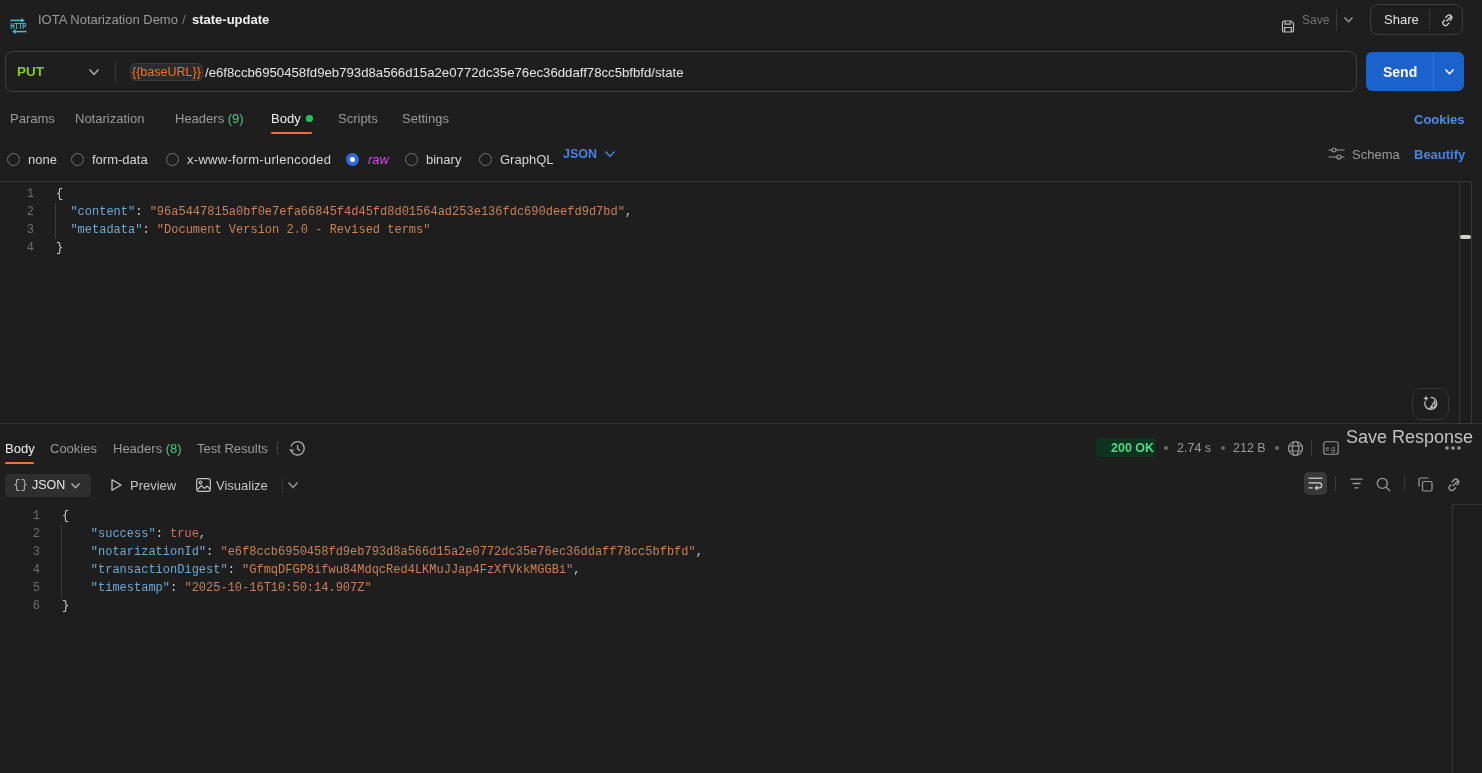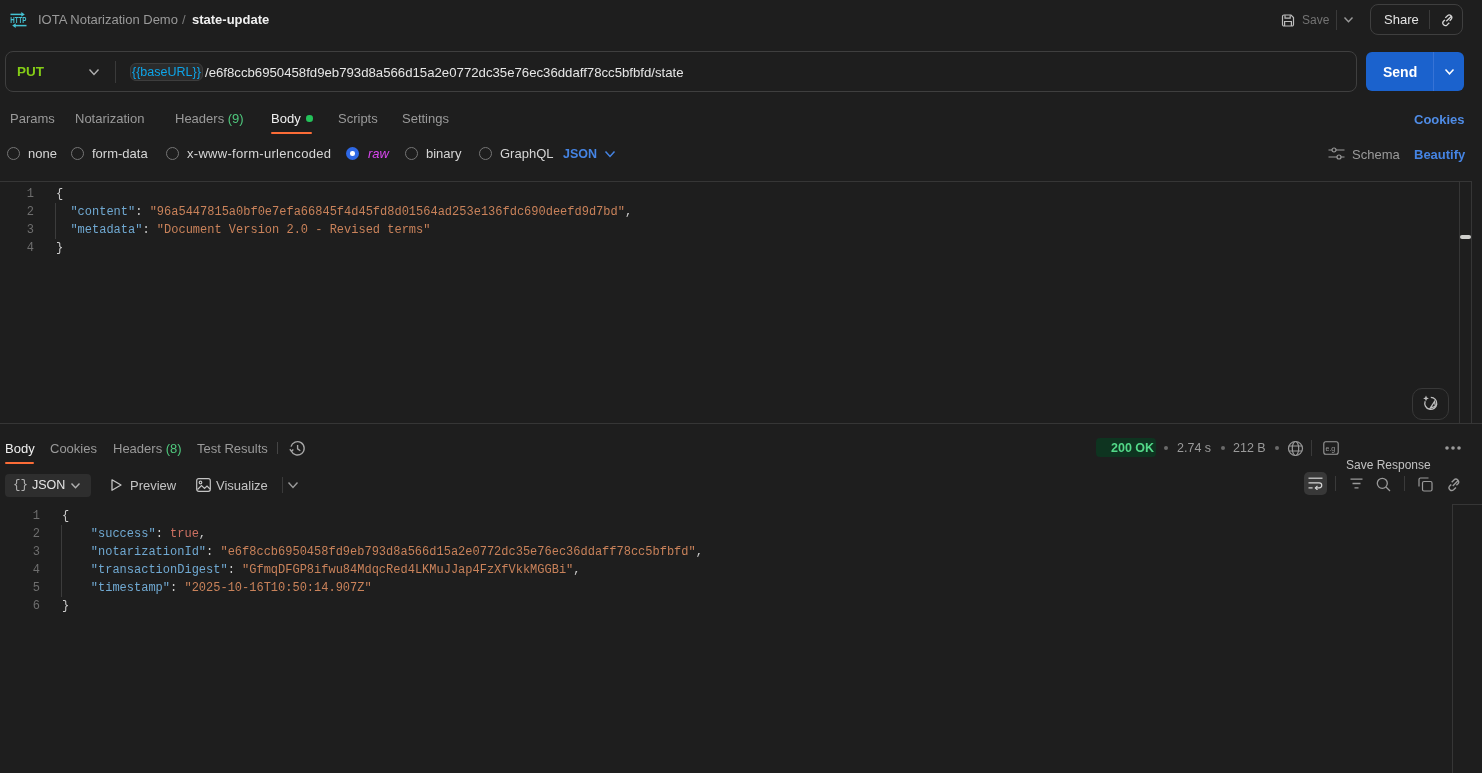--- a/index.html
+++ b/index.html
@@ -1,19 +1,19 @@
 <!DOCTYPE html>
 <html><head>
 <meta charset="utf-8">
 <style>
   * { margin:0; padding:0; box-sizing:border-box; }
   html,body { width:1482px; height:773px; background:#1e1e1e; overflow:hidden; }
   body { font-family:"Liberation Sans", sans-serif; position:relative; color:#9a9a9a; }
   .abs { position:absolute; }
-  .row { display:flex; align-items:center; }
+  .row { display:flex; align-items:center;margin-top:6px; }
   .green { color:#4fc87d; }
   svg { display:block; }
   .mono { font-family:"Liberation Mono", monospace; font-size:12px; line-height:18px; }
   .mono div { white-space:pre; height:18px; }
   .ln { color:#6e6e6e; }
   .k { color:#70a9d2; }
   .s { color:#c9825a; }
   .b { color:#cd7162; }
   .p { color:#cccccc; }
 </style>
@@ -55,21 +55,21 @@
   <path d="M6 8 L10.8 3.2 M5 4.6 l2.2-2.2 a2.55 2.55 0 0 1 3.6 3.6 L9.4 7.4 M9 9.4 l-2.2 2.2 a2.55 2.55 0 0 1-3.6-3.6 l1.4-1.4" transform="translate(0.3,0.3)"></path>
 </svg>
 
 <div class="abs" style="left:5px; top:51px; width:1352px; height:41px; border:1px solid #3f3f3f; border-radius:8px;"></div>
 <div class="abs" style="left:17px; top:63.5px; font-size:13.5px; font-weight:700; color:#84cc16;">PUT</div>
 <svg class="abs" style="left:88px; top:68px;" width="12" height="9" viewBox="0 0 12 9" fill="none" stroke="#b0b0b0" stroke-width="1.4">
     <path d="M1.5 1.5 L6 6.5 L10.5 1.5"></path>
   </svg>
 <div class="abs" style="left:115px; top:61px; width:1px; height:22px; background:#3a3a3a;"></div>
 <div class="abs" style="left:130px; top:62.5px; width:73px; height:18px; background:#2b2b2b; border:1px solid #3d3d3d; border-radius:6px;"></div>
-<div class="abs" style="left:132px; top:65px; font-size:12.5px; color:#0ea5e9;">{{baseURL}}</div>
+<div class="abs" style="left:132px; top:65px; font-size:12.5px; color:#f97316;">{{baseURL}}</div>
 <div class="abs" style="left:205px; top:65px; font-size:13.2px; color:#e6e6e6;">/e6f8ccb6950458fd9eb793d8a566d15a2e0772dc35e76ec36ddaff78cc5bfbfd/state</div>
 
 <div class="abs" style="left:1366px; top:52px; width:98px; height:39px; background:#1b62cd; border-radius:6px;"></div>
 <div class="abs" style="left:1383px; top:64px; font-size:14px; font-weight:700; color:#ffffff;">Send</div>
 <div class="abs" style="left:1433px; top:52px; width:1px; height:39px; background:#3773d6;"></div>
 <svg class="abs" style="left:1444px; top:68px;" width="11" height="8" viewBox="0 0 11 8" fill="none" stroke="#ffffff" stroke-width="1.5">
     <path d="M1.5 1.5 L5.5 5.8 L9.5 1.5"></path>
   </svg>
 
 <div class="abs" style="left:10px; top:111px; font-size:13px;">Params</div>
@@ -165,21 +165,21 @@
 <svg class="abs" style="left:1287px; top:440px;" width="17" height="17" viewBox="0 0 17 17" fill="none" stroke="#9a9a9a" stroke-width="1.2">
   <circle cx="8.5" cy="8.5" r="7"></circle>
   <ellipse cx="8.5" cy="8.5" rx="3.2" ry="7"></ellipse>
   <path d="M1.8 6 H15.2 M1.8 11 H15.2"></path>
 </svg>
 <div class="abs" style="left:1311px; top:440px; width:1px; height:16px; background:#3a3a3a;"></div>
 <svg class="abs" style="left:1323px; top:441px;" width="16" height="14" viewBox="0 0 16 14" fill="none" stroke="#9a9a9a" stroke-width="1.1">
   <rect x="0.8" y="0.8" width="14.4" height="12.4" rx="2"></rect>
   <text x="2.5" y="9.5" font-size="7" fill="#9a9a9a" stroke="none" font-family="Liberation Sans">e.g</text>
 </svg>
-<div class="abs" style="left:1346px; top:458px; font-size:12px; color:#c2c2c2;">Save Response</div>
+<div class="abs" style="left:1346px; top:427px; font-size:18px; color:#c2c2c2;">Save Response</div>
 <svg class="abs" style="left:1444px; top:445px;" width="18" height="6" viewBox="0 0 18 6" fill="#9a9a9a">
   <circle cx="3" cy="3" r="1.8"></circle>
     <circle cx="9" cy="3" r="1.8"></circle>
     <circle cx="15" cy="3" r="1.8"></circle>
 </svg>
 
 <div class="abs" style="left:5px; top:474px; width:86px; height:23px; background:#2e2e2e; border-radius:4px;"></div>
 <div class="abs" style="left:13px; top:478px; font-size:12.5px; color:#b0b0b0; font-family:'Liberation Mono',monospace;">{}</div>
 <div class="abs" style="left:32px; top:478px; font-size:12.5px; color:#e4e4e4;">JSON</div>
 <svg class="abs" style="left:70px; top:482px;" width="11" height="8" viewBox="0 0 11 8" fill="none" stroke="#b0b0b0" stroke-width="1.4">

